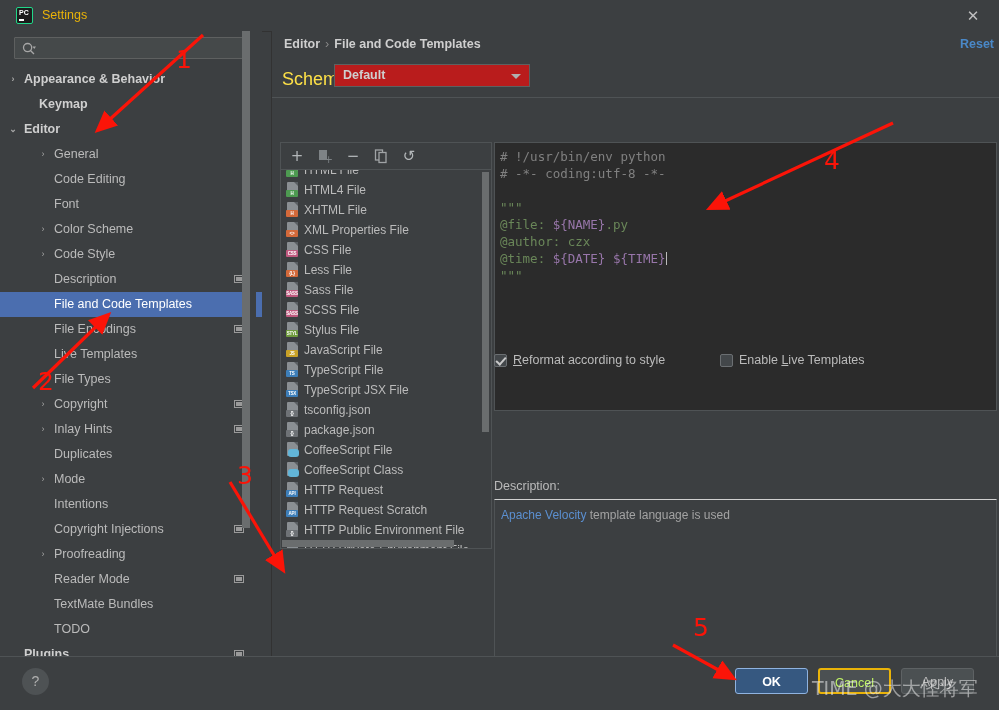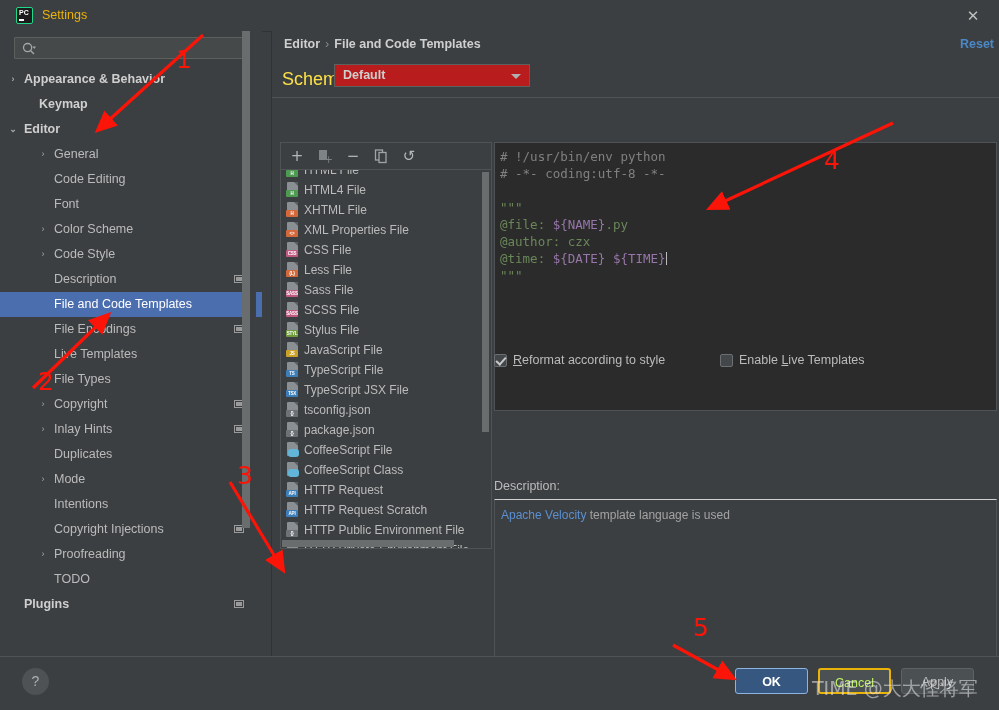--- a/index.html
+++ b/index.html
@@ -524,20 +524,27 @@
         <div class="tree-row">
           <span class="tree-label" style="left: 54px;">Intentions</span>
         </div>
         <div class="tree-row">
           <span class="tree-label" style="left: 54px;">Copyright Injections</span>
           <span class="tree-badge"></span>
         </div>
         <div class="tree-row">
           <span class="tree-arrow" style="left: 36px;">›</span>
           <span class="tree-label" style="left: 54px;">Proofreading</span>
+        </div>
+        <div class="tree-row">
+          <span class="tree-label" style="left: 54px;">Reader Mode</span>
+          <span class="tree-badge"></span>
+        </div>
+        <div class="tree-row">
+          <span class="tree-label" style="left: 54px;">TextMate Bundles</span>
         </div>
         <div class="tree-row">
           <span class="tree-label" style="left: 54px;">TODO</span>
         </div>
         <div class="tree-row bold">
           <span class="tree-label" style="left: 24px;">Plugins</span>
           <span class="tree-badge"></span>
         </div>
       </div>
     <div id="tree-scrollbar-track">

